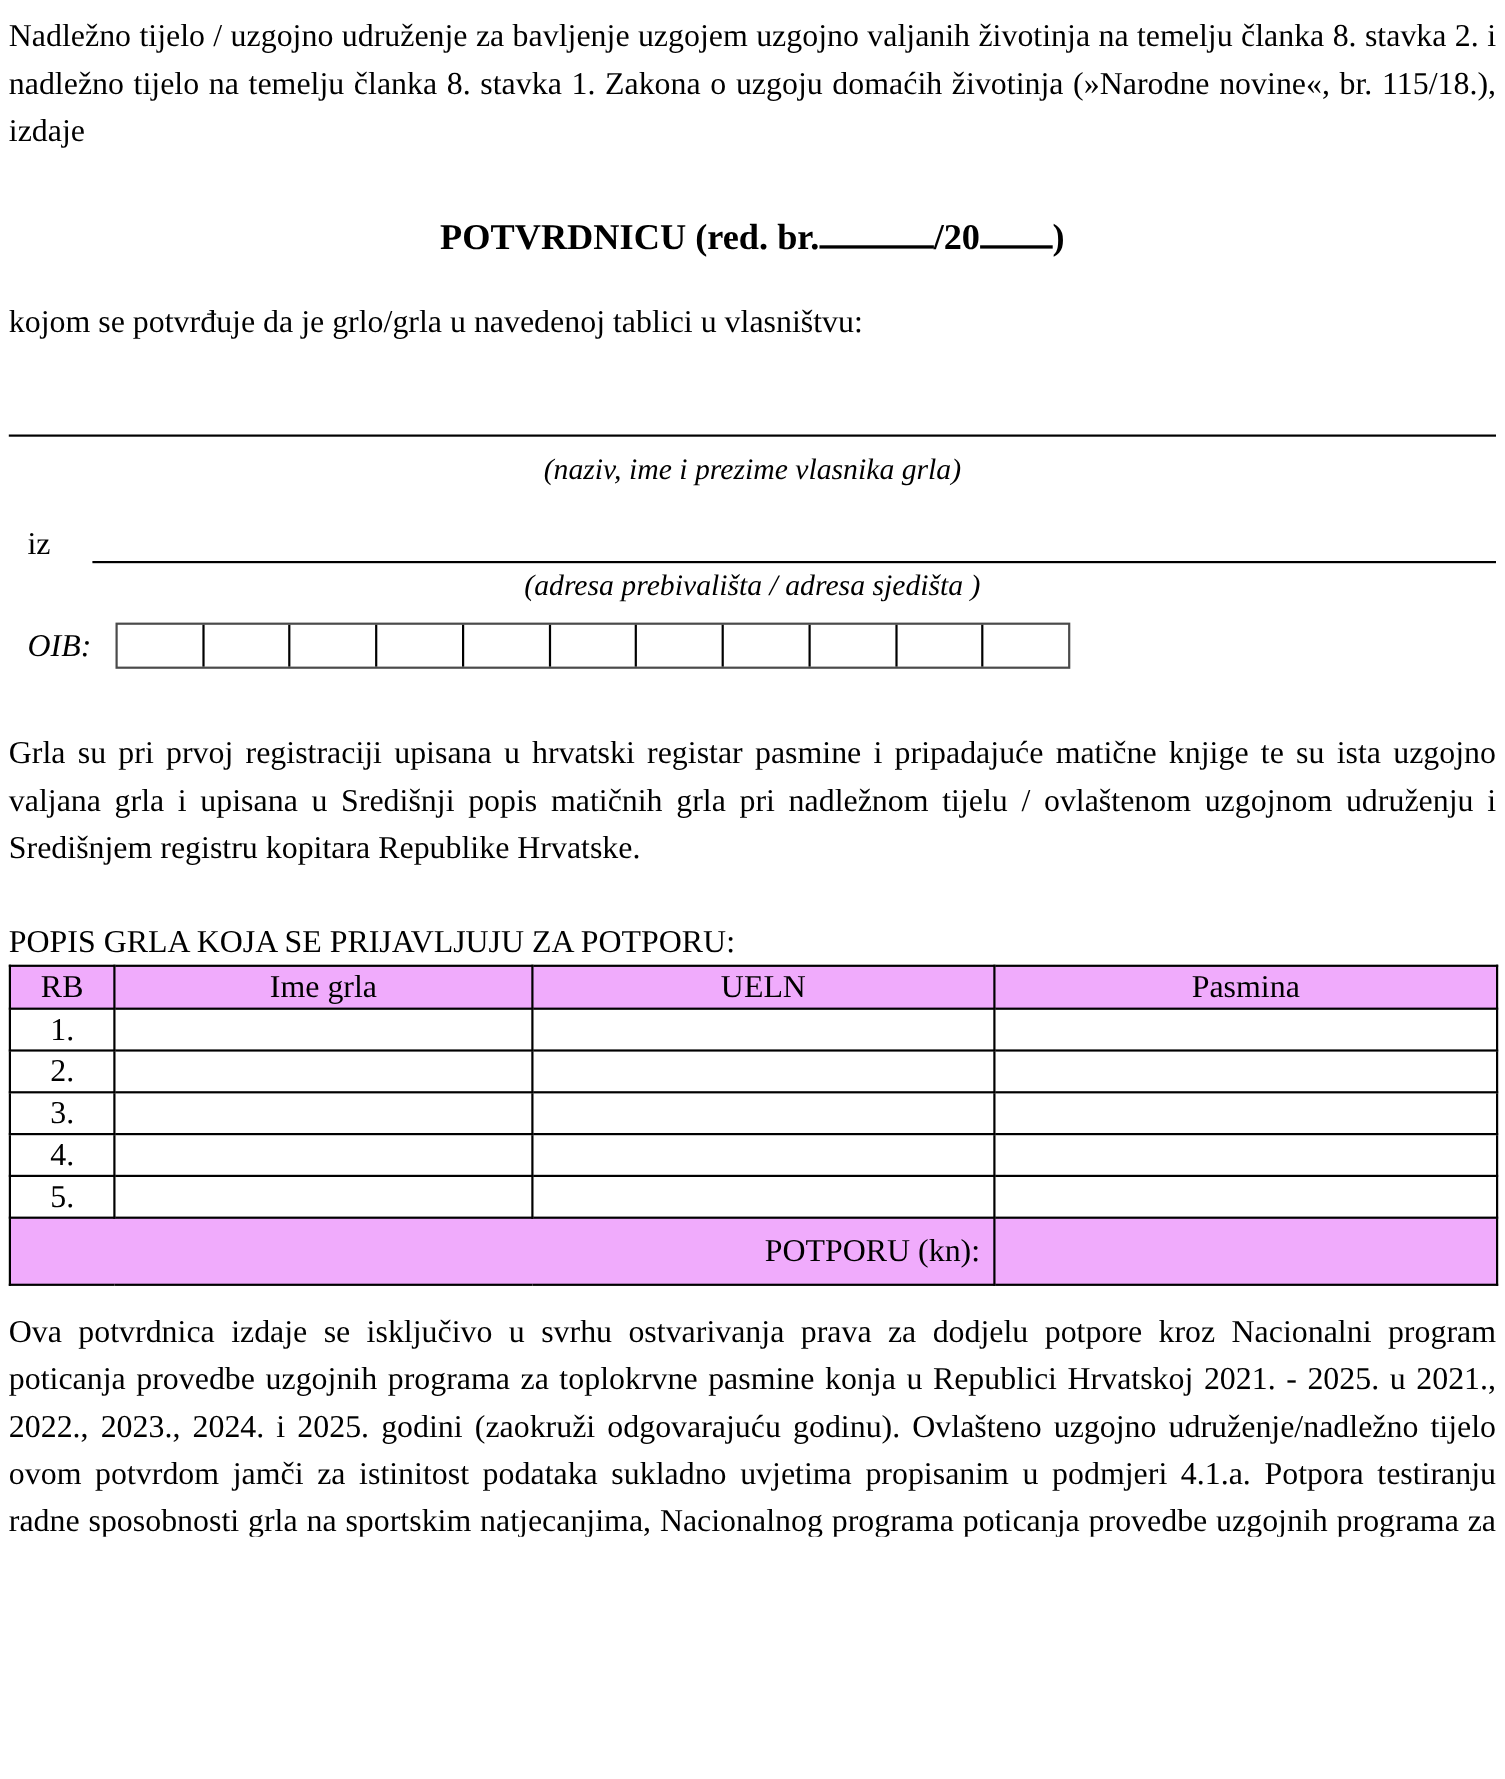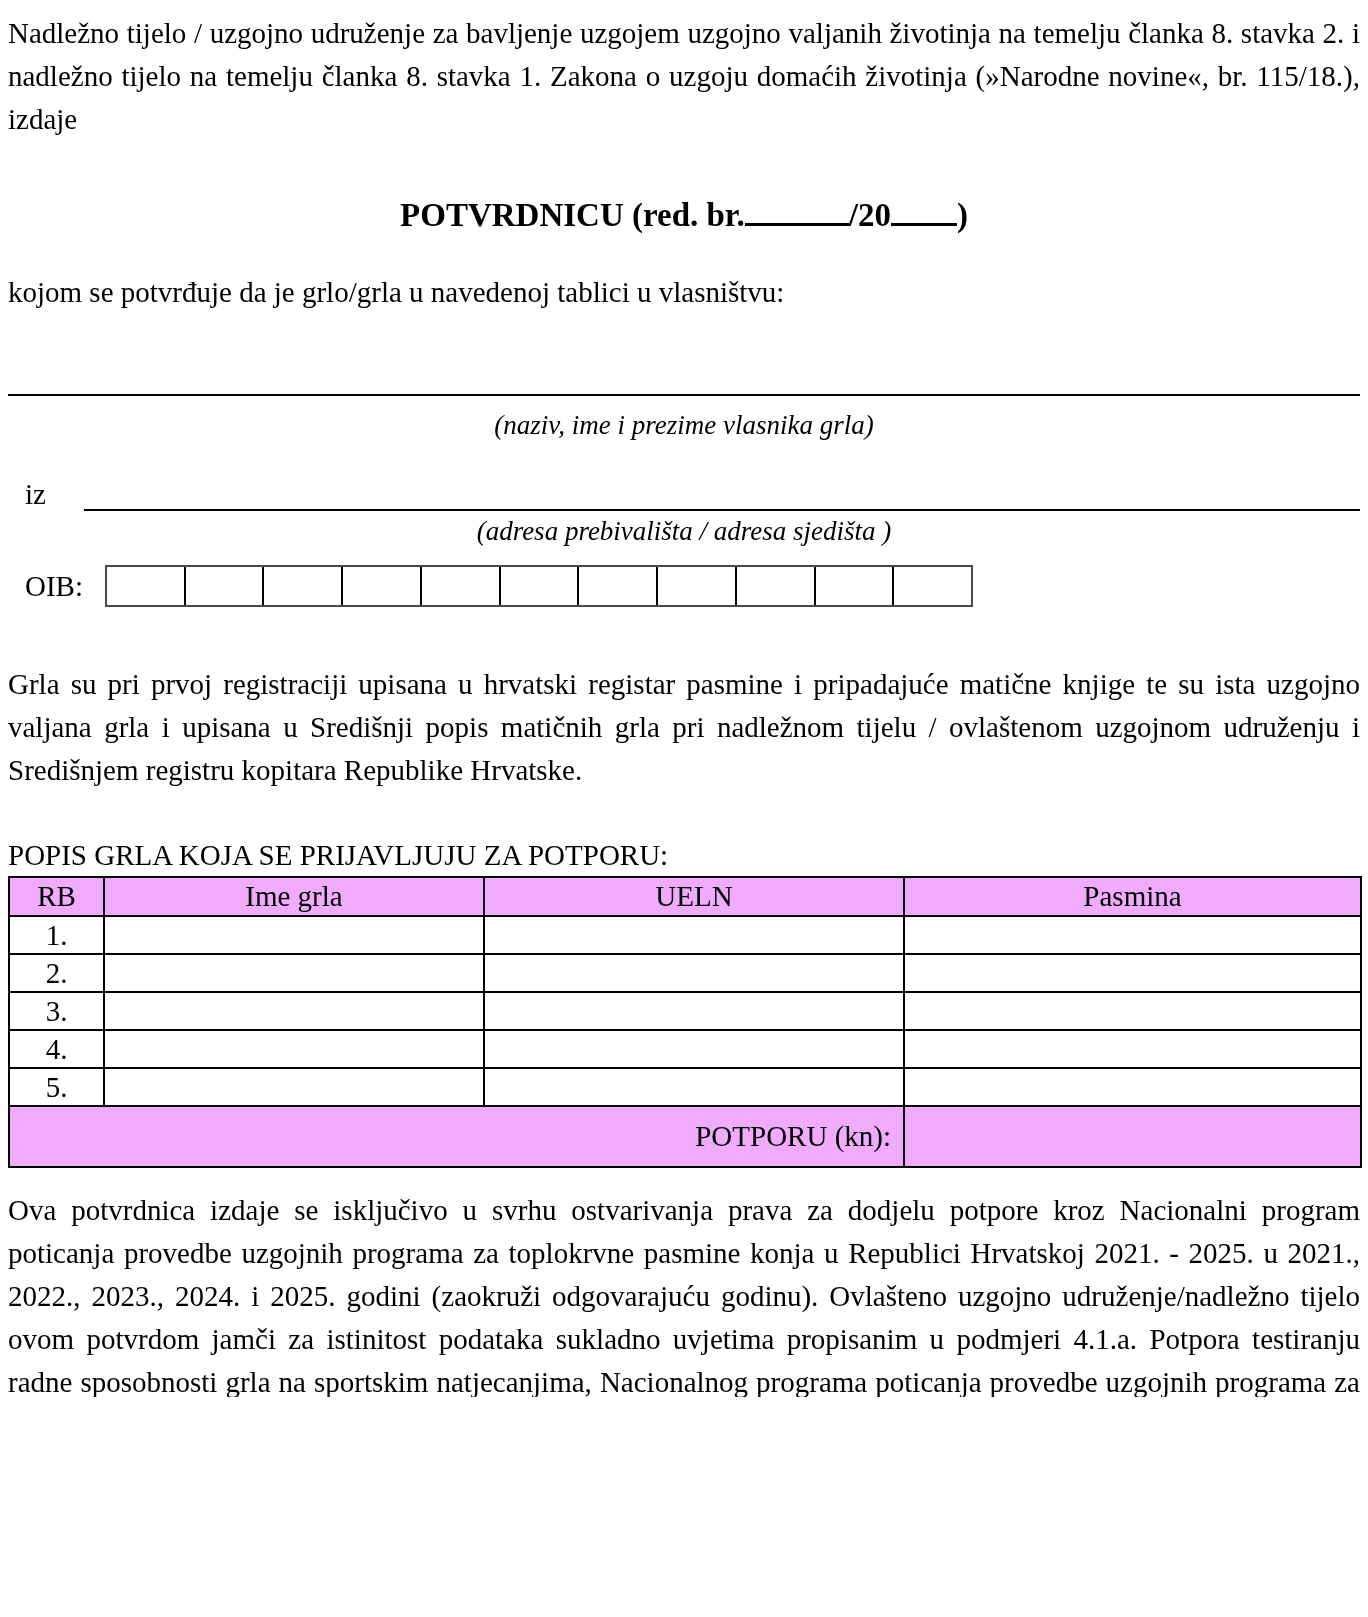--- a/index.html
+++ b/index.html
@@ -67,20 +67,21 @@
     margin-left: 38px;
     border-bottom: 2px solid #000;
     height: 100%;
   }
   .caption-address { margin-top: 4px; }
   .oib-row {
     margin-top: 18px;
     display: flex;
     align-items: center;
     padding-left: 17px;
+    font-style: italic;
   }
   .oib-label { font-size: 29px; width: 80px; }
   .oib-boxes {
     display: flex;
     border: 2px solid #4a4a4a;
     width: 868px;
     height: 42px;
     background: #fff;
   }
   .oib-cell {

